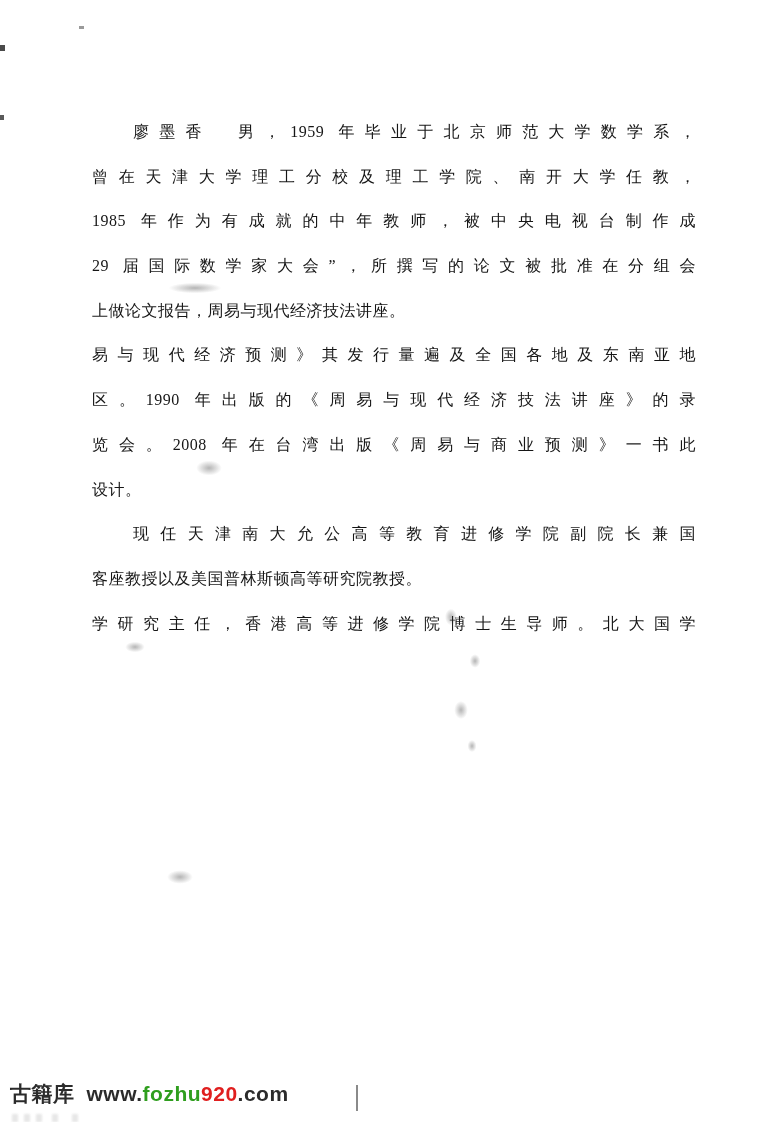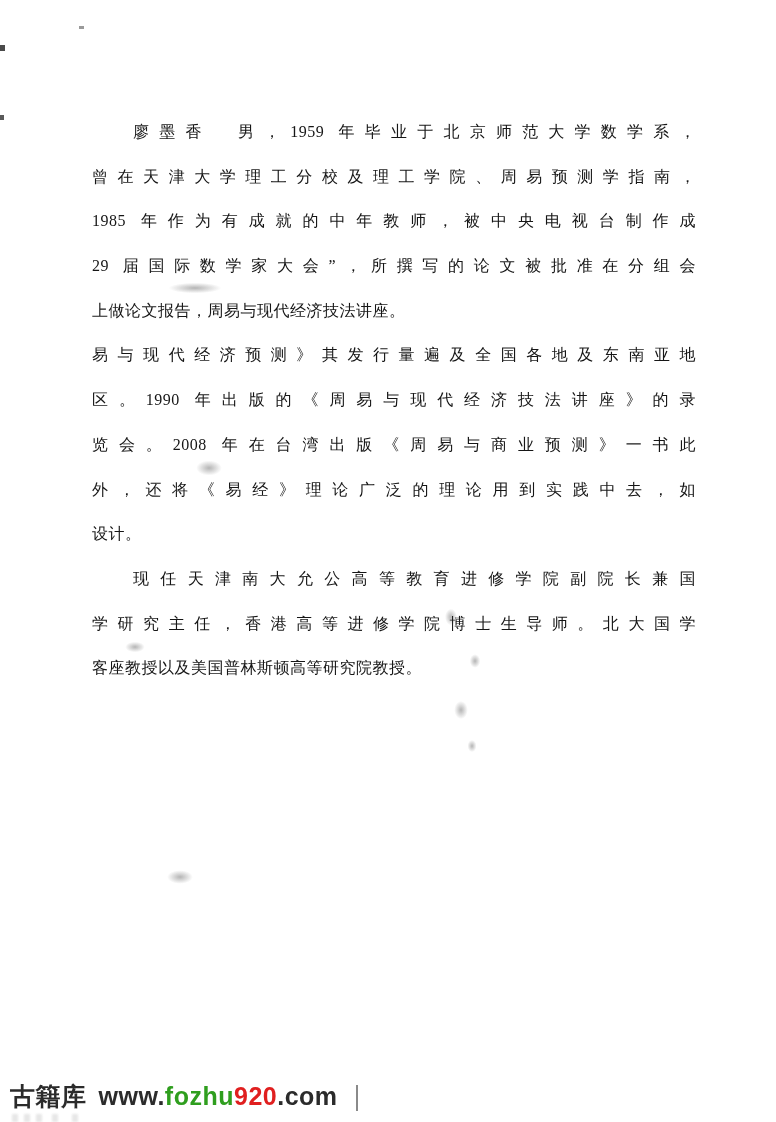--- a/index.html
+++ b/index.html
@@ -35,21 +35,21 @@
   .line.para-end { text-align-last: left; }
   .line.indent { text-indent: 41px; }
 
   
   .watermark {
     position: absolute;
     left: 10px;
     top: 1080px;
     font-family: "Liberation Sans", "DejaVu Sans", sans-serif;
     font-weight: bold;
-    font-size: 25px;
+    font-size: 21px;
     color: #2b2b2b;
     white-space: nowrap;
     letter-spacing: 0.5px;
   }
   .watermark .site-name { margin-right: 12px; }
   .watermark .green { color: #2f9e1e; }
   .watermark .red { color: #e01f1f; }
   .wm-cursor-bar {
     position: absolute;
     left: 356px;
@@ -94,36 +94,35 @@
   <div class="smudge" style="left:122px; top:640px; width:26px; height:14px;"></div>
   <div class="smudge" style="left:443px; top:606px; width:16px; height:22px;"></div>
   <div class="smudge" style="left:468px; top:652px; width:14px; height:18px;"></div>
   <div class="smudge" style="left:452px; top:698px; width:18px; height:24px;"></div>
   <div class="smudge" style="left:466px; top:738px; width:12px; height:16px;"></div>
   <div class="smudge" style="left:163px; top:868px; width:34px; height:18px;"></div>
 
   <div class="text-block">
     <div class="paragraph">
       <div class="line indent">廖墨香　男，1959 年毕业于北京师范大学数学系，</div>
-      <div class="line">曾在天津大学理工分校及理工学院、周易预测学指南，</div>
+      <div class="line">曾在天津大学理工分校及理工学院、南开大学任教，</div>
       <div class="line">1985 年作为有成就的中年教师，被中央电视台制作成</div>
       <div class="line">29 届国际数学家大会”，所撰写的论文被批准在分组会</div>
       <div class="line para-end">上做论文报告，周易与现代经济技法讲座。</div>
     </div>
     <div class="paragraph">
       <div class="line">易与现代经济预测》其发行量遍及全国各地及东南亚地</div>
       <div class="line">区。1990 年出版的《周易与现代经济技法讲座》的录</div>
       <div class="line">览会。2008 年在台湾出版《周易与商业预测》一书此</div>
-      <div class="line">外，还将《易经》理论广泛的理论用到实践中去，如</div>
       <div class="line para-end">设计。</div>
     </div>
     <div class="paragraph">
       <div class="line indent">现任天津南大允公高等教育进修学院副院长兼国</div>
+      <div class="line para-end">客座教授以及美国普林斯顿高等研究院教授。</div>
       <div class="line">学研究主任，香港高等进修学院博士生导师。北大国学</div>
-      <div class="line para-end">客座教授以及美国普林斯顿高等研究院教授。</div>
     </div>
   </div>
 
   <div class="watermark">
     <span class="site-name">古籍库</span><span><span>www.</span><span class="green">fozhu</span><span class="red">920</span><span>.com</span></span>
   </div>
   <div class="wm-cursor-bar"></div>
   <div class="wm-ghost-row"></div>
 
 </div>

